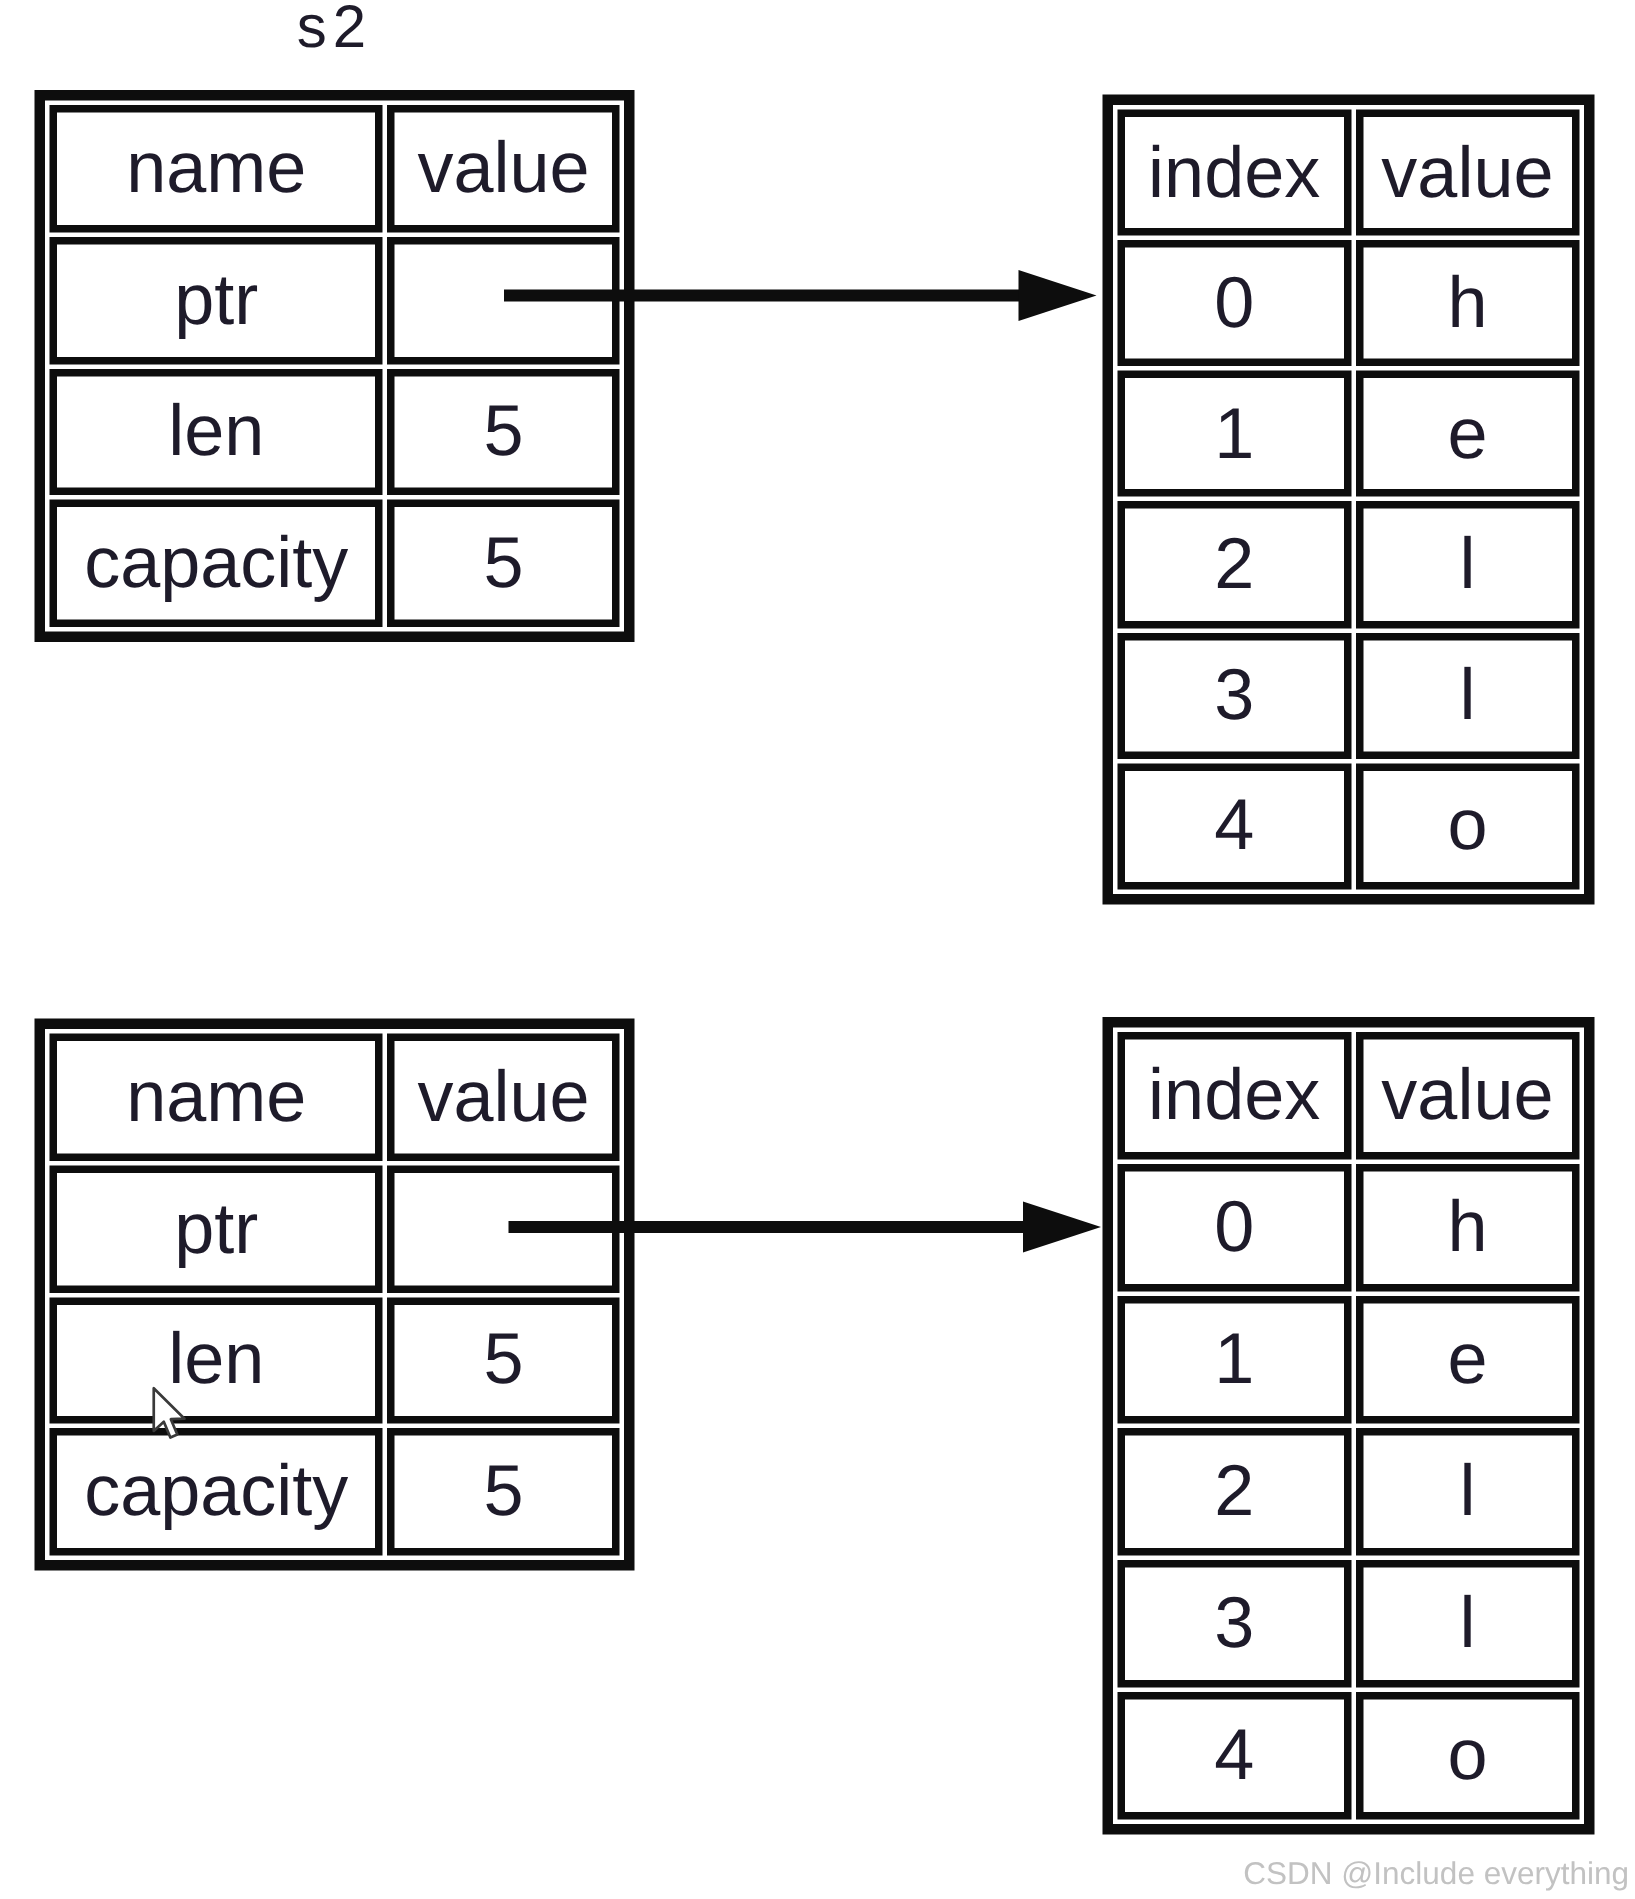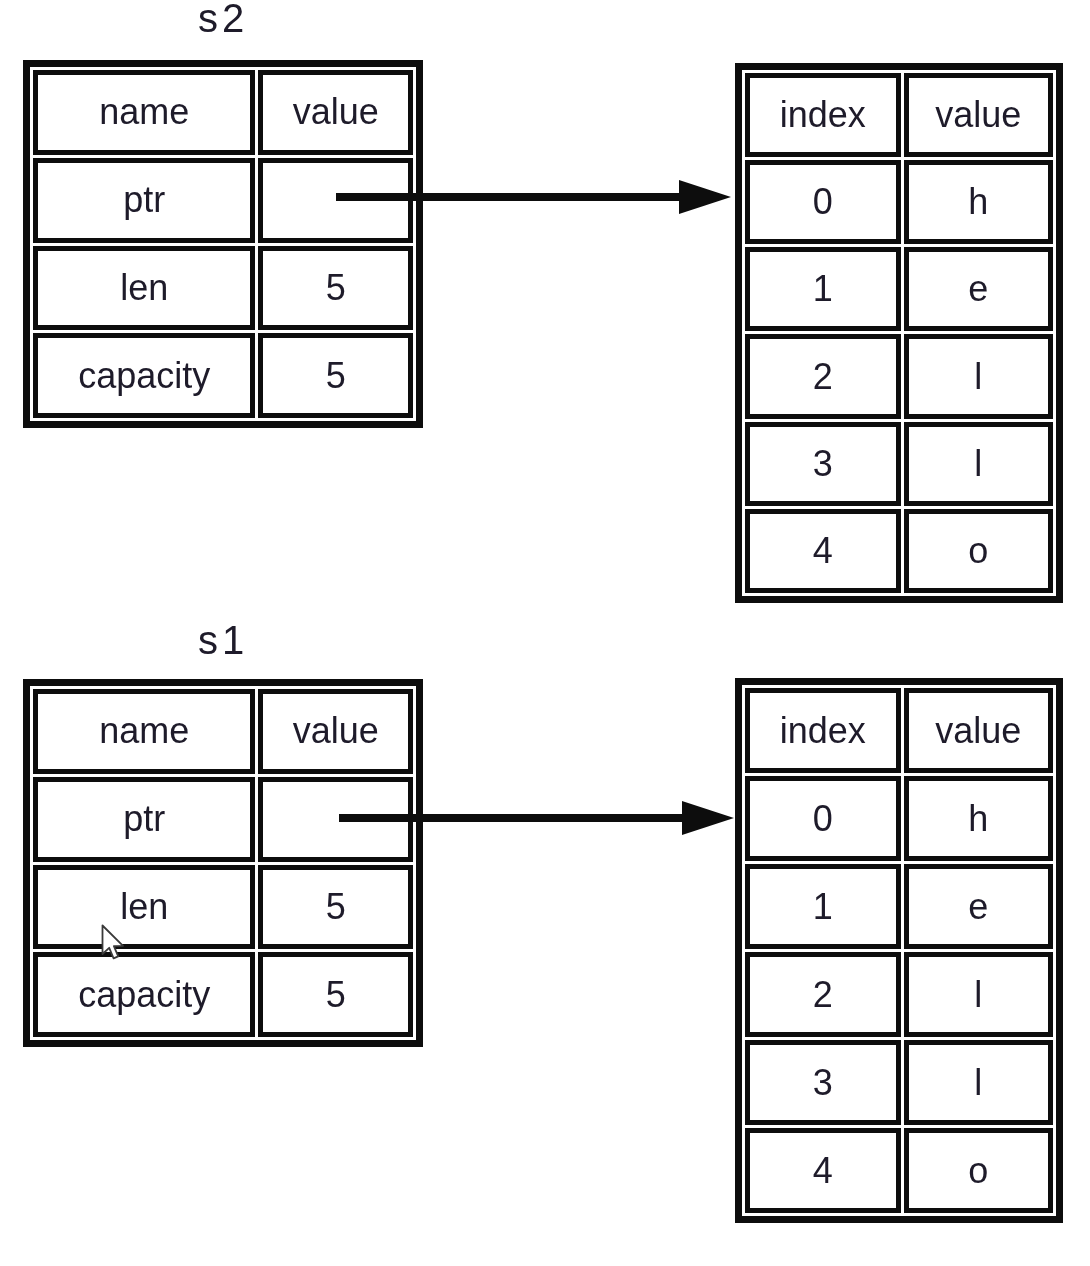--- a/index.html
+++ b/index.html
@@ -34,21 +34,21 @@
     border-collapse: separate;
     border-spacing: 3px;
     border: 7px solid var(--line);
     table-layout: fixed;
     background: var(--bg);
   }
   table.tbl td {
     border: 5px solid var(--line);
     text-align: center;
     vertical-align: middle;
-    font-size: 36px;
+    font-size: 48px;
     color: var(--text);
     padding: 0;
     overflow: hidden;
   }
   .struct-s2 { left: 23px; top: 60px;  width: 400px; height: 368px; }
   .struct-s1 { left: 23px; top: 679px; width: 400px; height: 368px; }
   .heap-s2   { left: 735px; top: 63px;  width: 328px; height: 540px; }
   .heap-s1   { left: 735px; top: 678px; width: 328px; height: 545px; }
 
   svg.arrow { position: absolute; }
@@ -127,21 +127,20 @@
       <td>3</td>
       <td>l</td>
     </tr>
     <tr>
       <td>4</td>
       <td>o</td>
     </tr>
   </tbody>
     </table>
 
-  <div class="group-title title-s1">s1</div>
 
   <table class="tbl struct-s1">
     <colgroup>
         <col style="width:59%">
         <col style="width:41%">
       </colgroup>
     <tbody>
         <tr>
       <td>name</td>
       <td>value</td>
@@ -196,14 +195,15 @@
       <td>4</td>
       <td>o</td>
     </tr>
   </tbody>
     </table>
 
   <svg class="cursor" width="24" height="37" viewBox="0 0 24 37">
     <path d="M1.5,1.5 L1.5,30 L8.2,23.8 L12.6,34.4 L17.2,32.4 L12.9,22.1 L22,21.8 Z" fill="#ffffff" stroke="#3a3a3a" stroke-width="1.8" stroke-linejoin="round"></path>
   </svg>
 
+  <div class="watermark">CSDN @Include everything</div>
 
 </div>
 
 </body></html>

